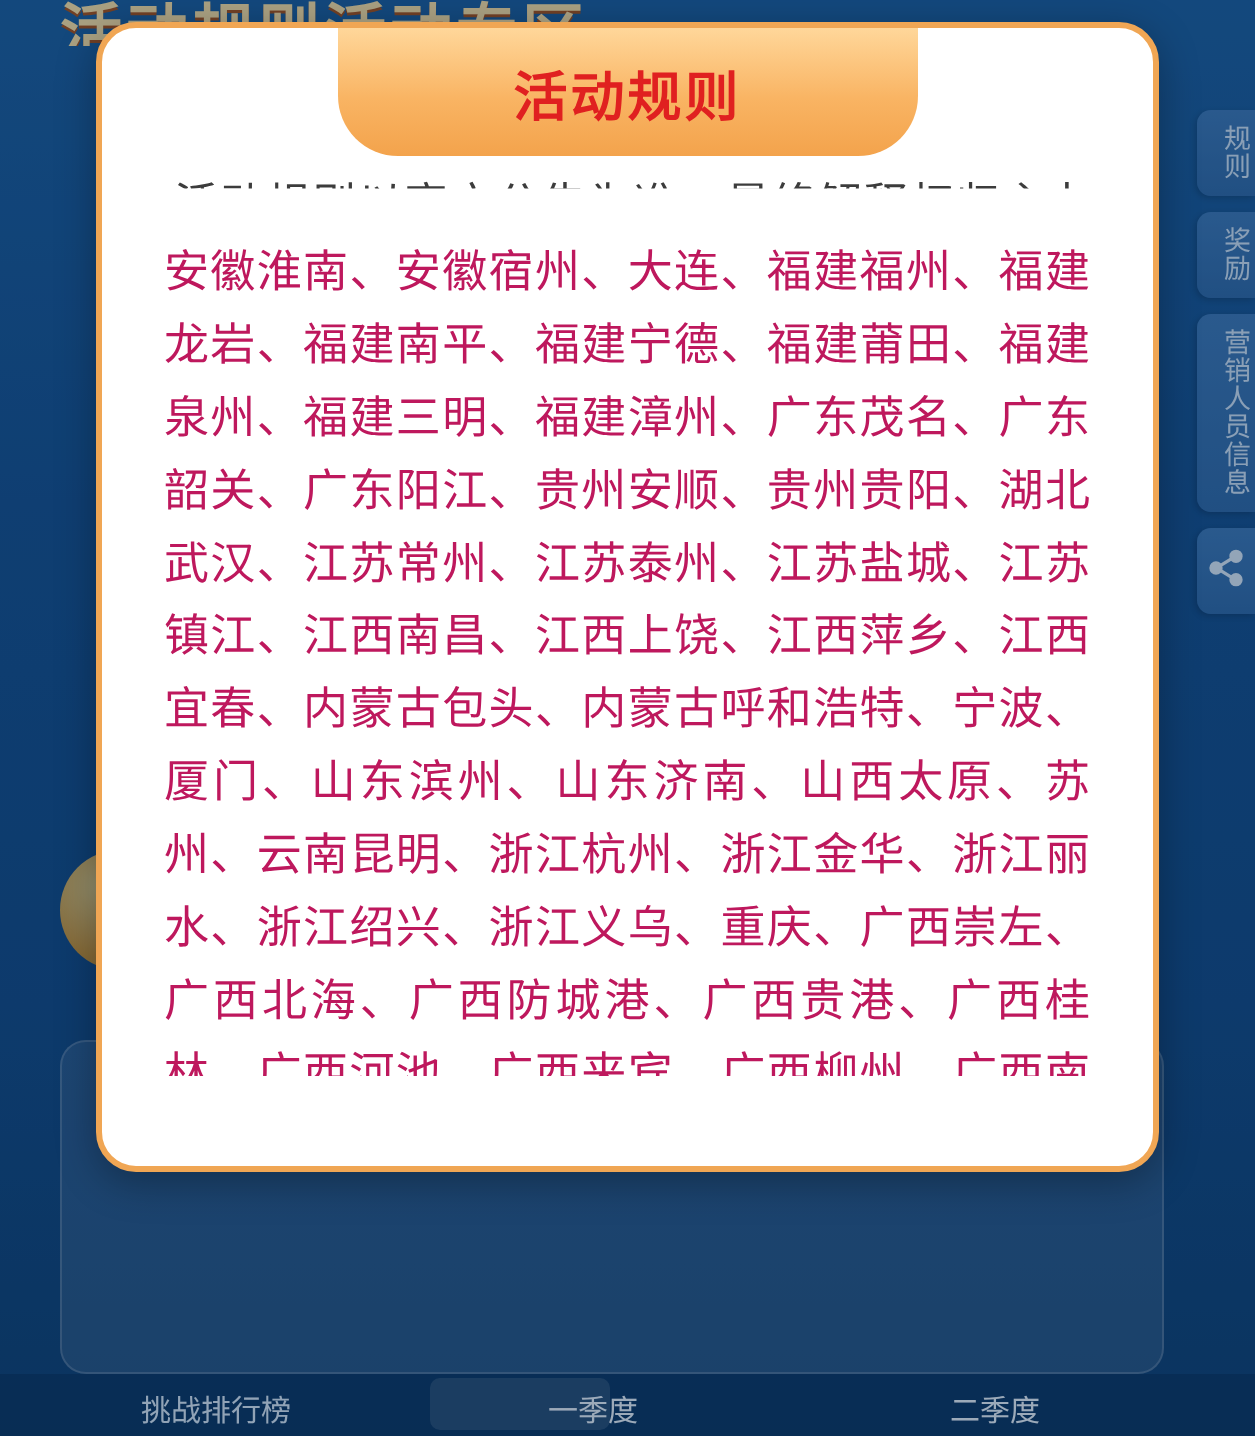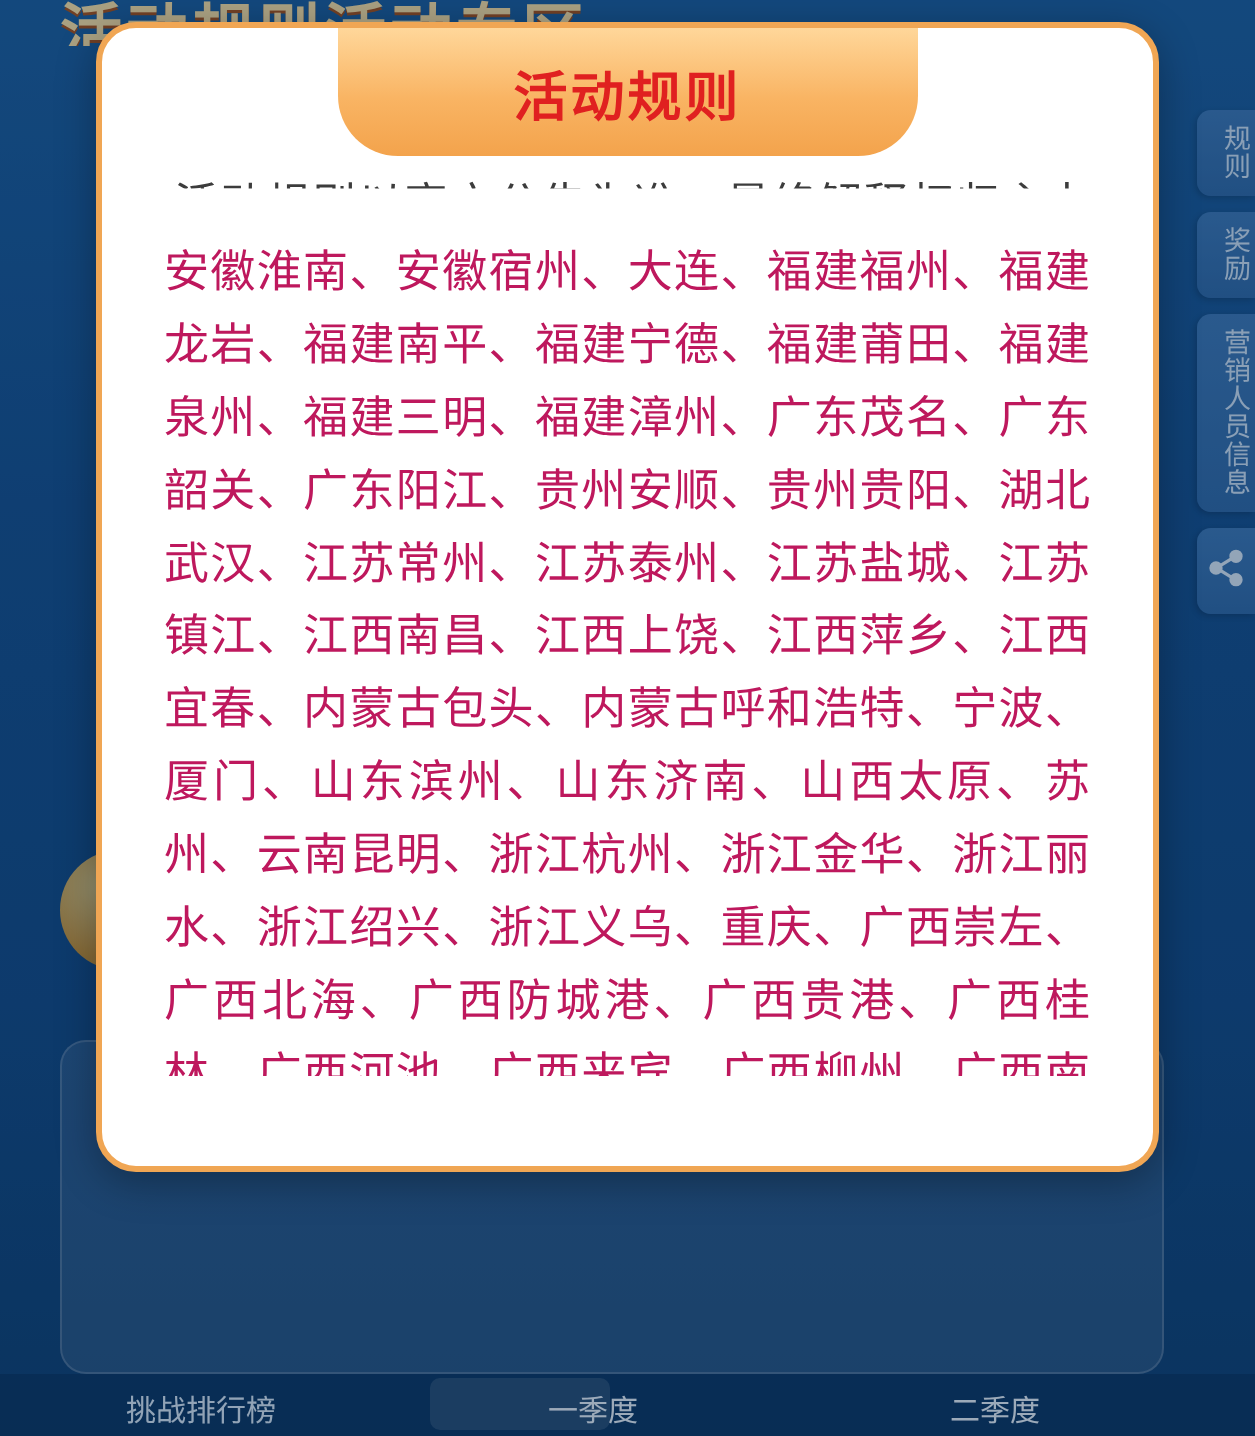--- a/index.html
+++ b/index.html
@@ -63,21 +63,21 @@
     height: 62px;
     background: rgba(8, 45, 85, 0.55);
   }
   .bg-bottom-item {
     position: absolute;
     bottom: 6px;
     font-size: 30px;
     color: #d9e8f6;
     white-space: nowrap;
   }
-  .bg-bottom-item.b1 { left: 126px; margin-top: 24px; }
+  .bg-bottom-item.b1 { left: 141px; margin-top: 24px; }
   .bg-bottom-item.b2 { left: 430px; width: 180px; height: 52px; background: rgba(255,255,255,0.12); border-radius: 10px; }
   .bg-bottom-item.b3 { left: 548px; color: #eaf3fb; }
   .bg-bottom-item.b4 { left: 950px; color: #eaf3fb; margin-top: 32px; }
 
   
   .side-tabs {
     position: absolute;
     right: 0;
     top: 110px;
     width: 58px;

